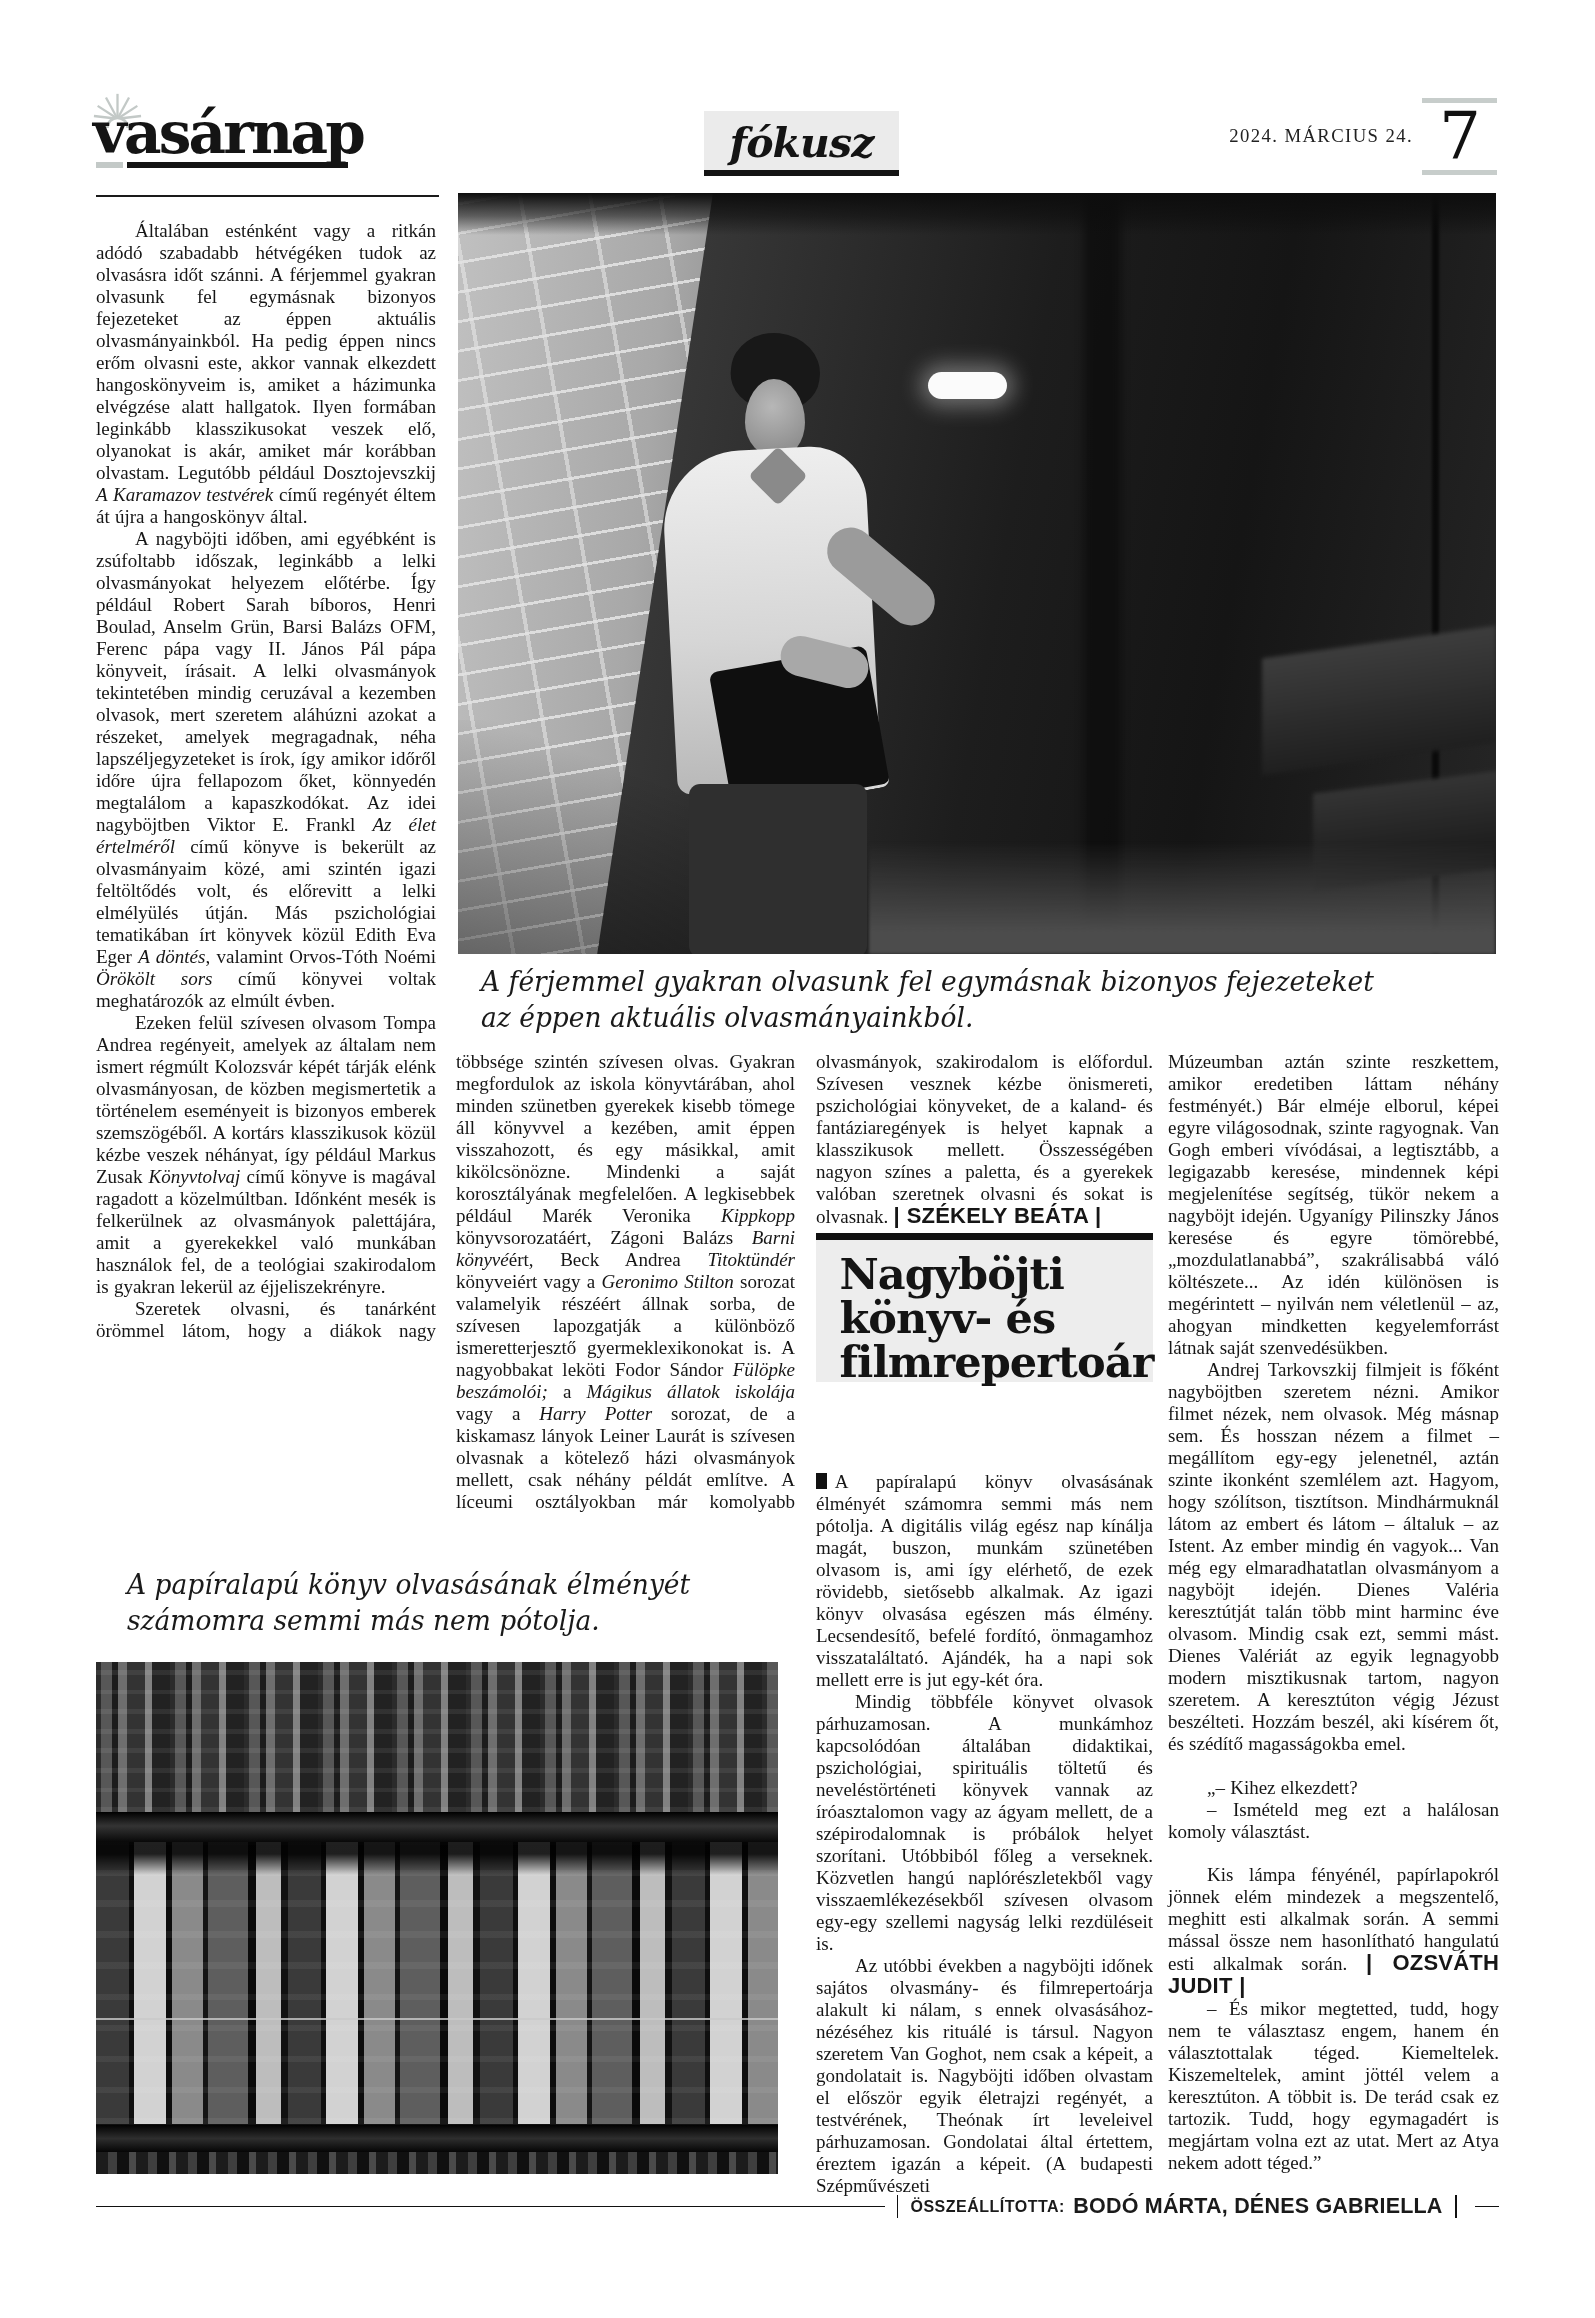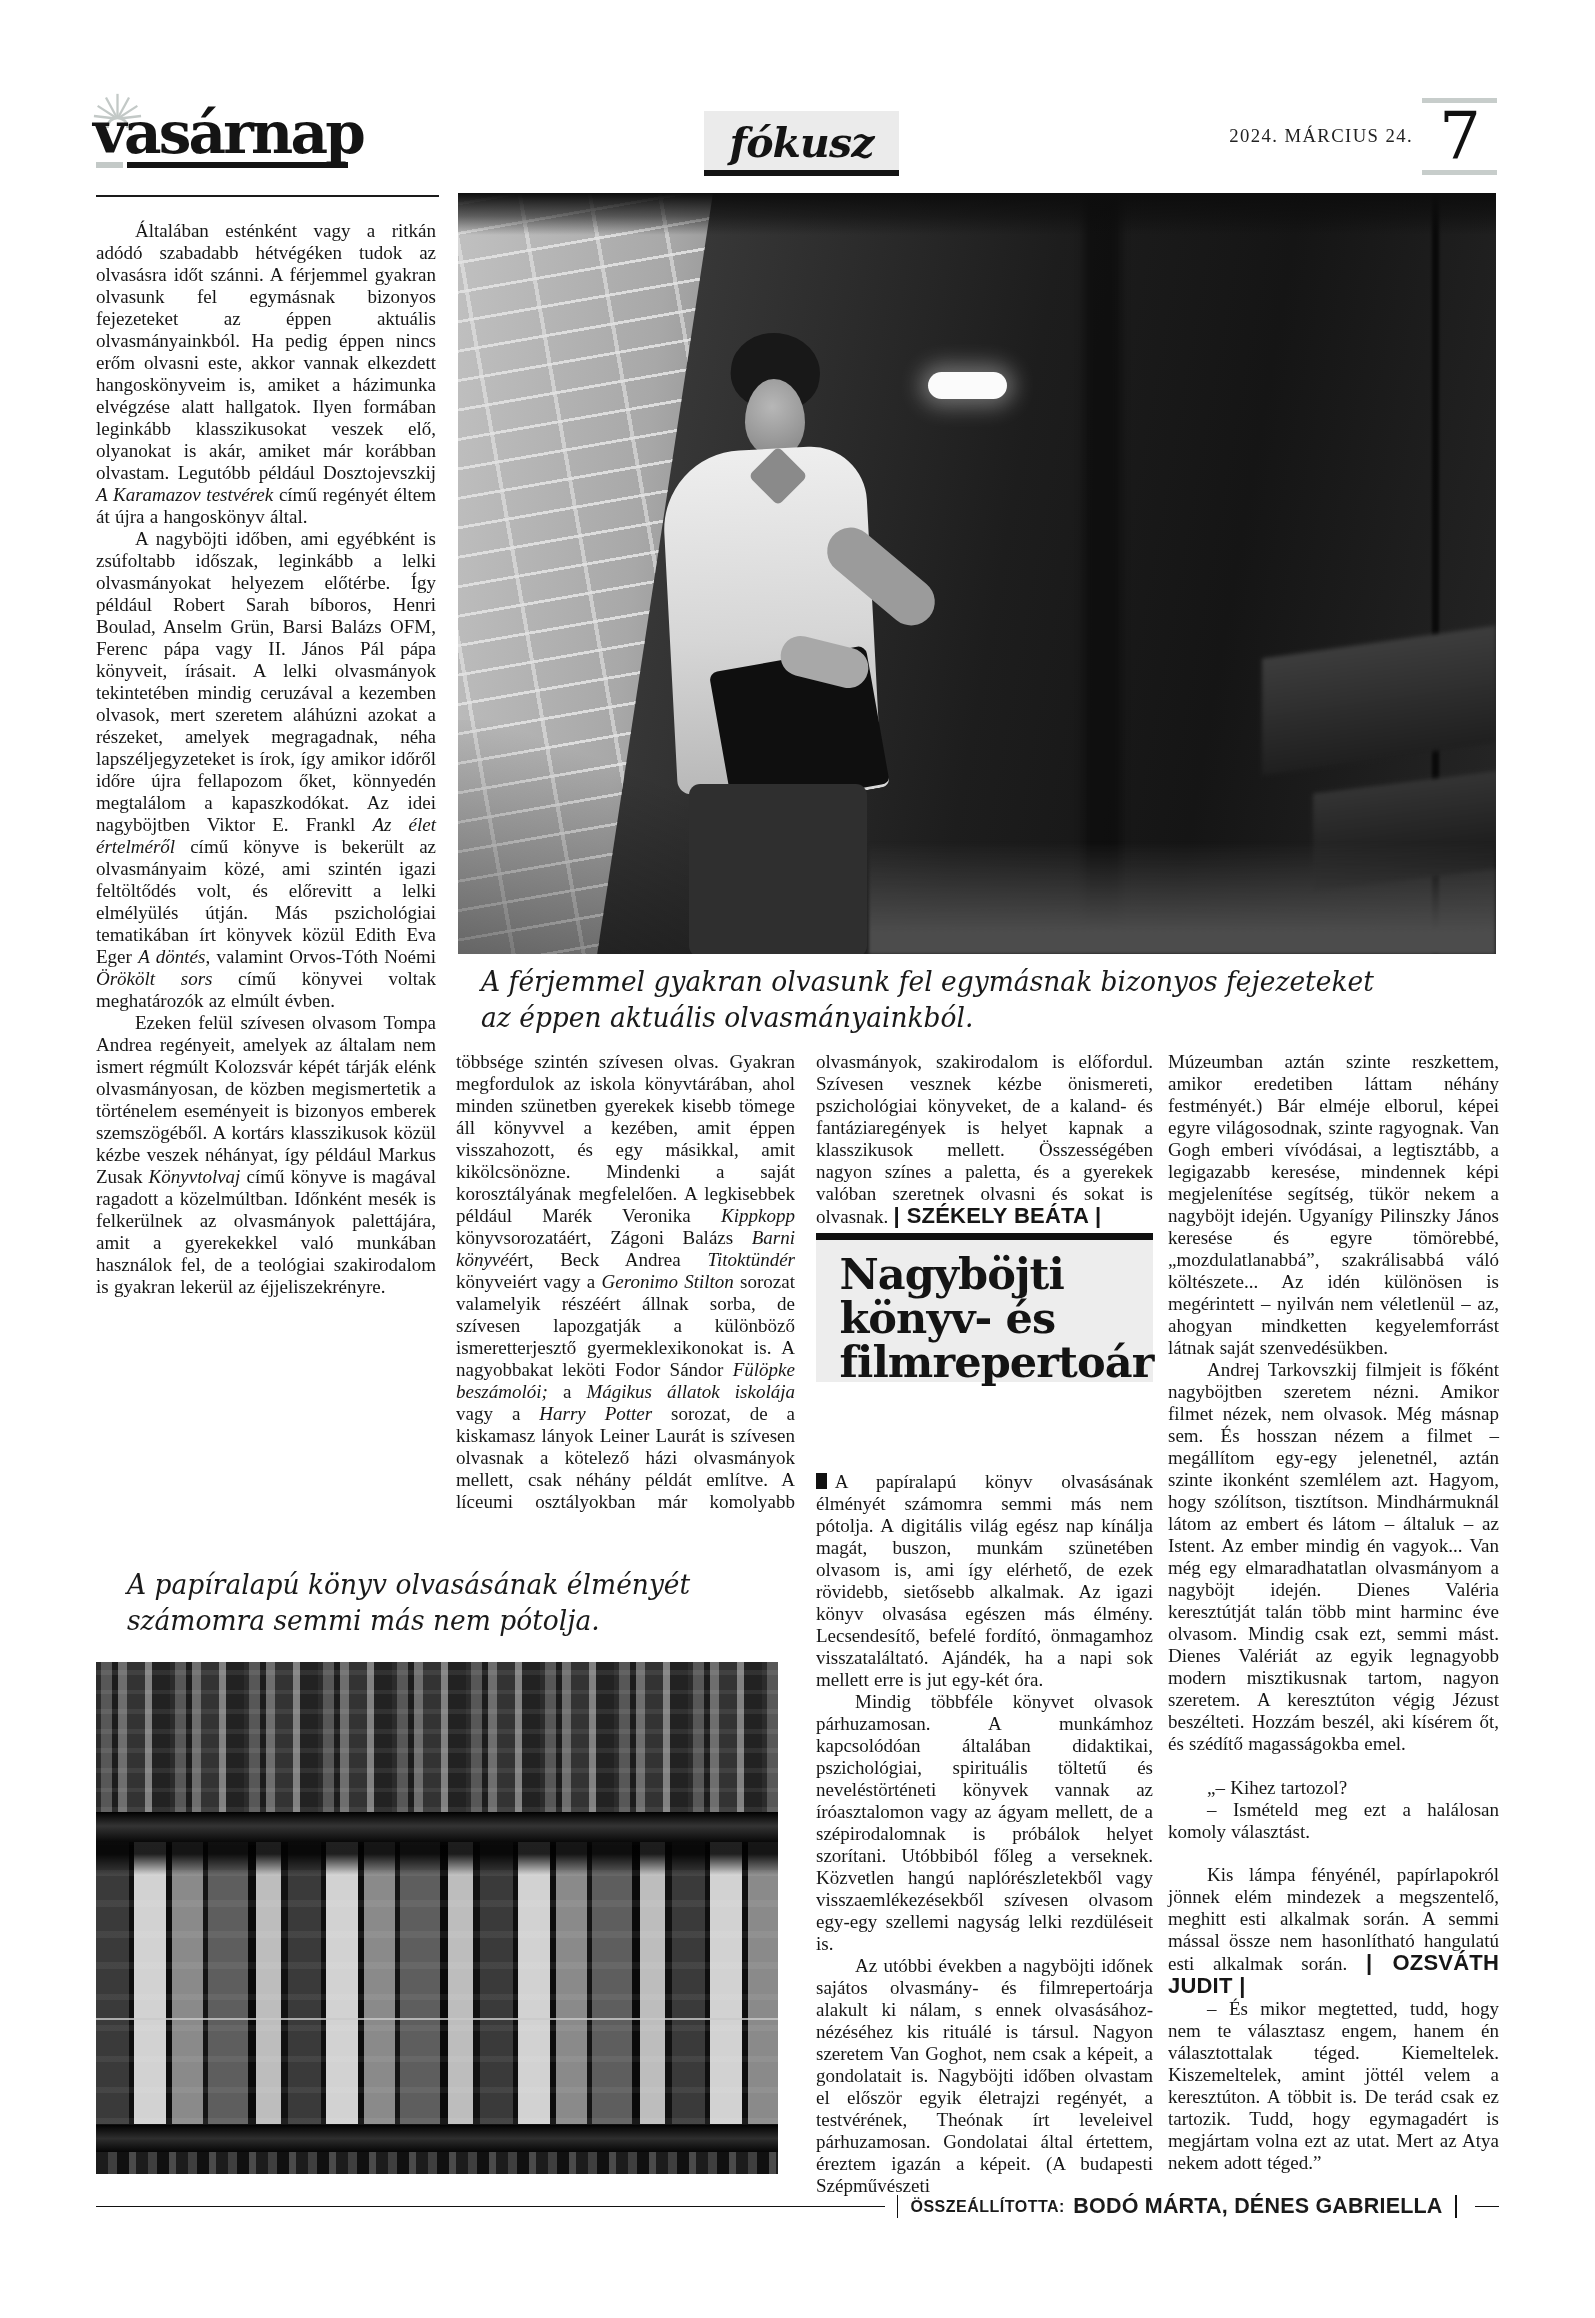--- a/index.html
+++ b/index.html
@@ -211,41 +211,42 @@
 
   <div class="quote quote-main">
       <div>A férjemmel gyakran olvasunk fel egymásnak bizonyos fejezeteket</div>
       <div>az éppen aktuális olvasmányainkból.</div>
     </div>
 
   <div class="col col1">
       <p class="para indent"><span>Általában esténként vagy a ritkán adódó szabadabb hétvégéken tudok az olvasásra időt szánni. A férjemmel gyakran olvasunk fel egymásnak bizonyos fejezeteket az éppen aktuális olvasmányainkból. Ha pedig éppen nincs erőm olvasni este, akkor vannak elkezdett hangoskönyveim is, amiket a házimunka elvégzése alatt hallgatok. Ilyen formában leginkább klasszikusokat veszek elő, olyanokat is akár, amiket már korábban olvastam. Legutóbb például Dosztojevszkij </span><span class="seg-i">A Karamazov testvérek</span><span> című regényét éltem át újra a hangoskönyv által.</span></p>
       <p class="para indent"><span>A nagyböjti időben, ami egyébként is zsúfoltabb időszak, leginkább a lelki olvasmányokat helyezem előtérbe. Így például Robert Sarah bíboros, Henri Boulad, Anselm Grün, Barsi Balázs OFM, Ferenc pápa vagy II. János Pál pápa könyveit, írásait. A lelki olvasmányok tekintetében mindig ceruzával a kezemben olvasok, mert szeretem aláhúzni azokat a részeket, amelyek megragadnak, néha lapszéljegyzeteket is írok, így amikor időről időre újra fellapozom őket, könnyedén megtalálom a kapaszkodókat. Az idei nagyböjtben Viktor E. Frankl </span><span class="seg-i">Az élet értelméről</span><span> című könyve is bekerült az olvasmányaim közé, ami szintén igazi feltöltődés volt, és előrevitt a lelki elmélyülés útján. Más pszichológiai tematikában írt könyvek közül Edith Eva Eger </span><span class="seg-i">A döntés</span><span>, valamint Orvos-Tóth Noémi </span><span class="seg-i">Örökölt sors</span><span> című könyvei voltak meghatározók az elmúlt évben.</span></p>
       <p class="para indent"><span>Ezeken felül szívesen olvasom Tompa Andrea regényeit, amelyek az általam nem ismert régmúlt Kolozsvár képét tárják elénk olvasmányosan, de közben megismertetik a történelem eseményeit is bizonyos emberek szemszögéből. A kortárs klasszikusok közül kézbe veszek néhányat, így például Markus Zusak </span><span class="seg-i">Könyvtolvaj</span><span> című könyve is magával ragadott a közelmúltban. Időnként mesék is felkerülnek az olvasmányok palettájára, amit a gyerekekkel való munkában használok fel, de a teológiai szakirodalom is gyakran lekerül az éjjeliszekrényre.</span></p>
+      <p class="para indent flush"><span>Szeretek olvasni, és tanárként örömmel látom, hogy a diákok nagy</span></p>
     </div>
   <div class="col col2">
       <p class="para flush"><span>többsége szintén szívesen olvas. Gyakran megfordulok az iskola könyvtárában, ahol minden szünetben gyerekek kisebb tömege áll könyvvel a kezében, amit éppen visszahozott, és egy másikkal, amit kikölcsönözne. Mindenki a saját korosztályának megfelelően. A legkisebbek például Marék Veronika </span><span class="seg-i">Kippkopp</span><span> könyvsorozatáért, Zágoni Balázs </span><span class="seg-i">Barni könyvé</span><span>ért, Beck Andrea </span><span class="seg-i">Titoktündér</span><span> könyveiért vagy a </span><span class="seg-i">Geronimo Stilton</span><span> sorozat valamelyik részéért állnak sorba, de szívesen lapozgatják a különböző ismeretterjesztő gyermeklexikonokat is. A nagyobbakat leköti Fodor Sándor </span><span class="seg-i">Fülöpke beszámolói;</span><span> a </span><span class="seg-i">Mágikus állatok iskolája</span><span> vagy a </span><span class="seg-i">Harry Potter</span><span> sorozat, de a kiskamasz lányok Leiner Laurát is szívesen olvasnak a kötelező házi olvasmányok mellett, csak néhány példát említve. A líceumi osztályokban már komolyabb</span></p>
     </div>
   <div class="col col3-top">
       <p class="para"><span>olvasmányok, szakirodalom is előfordul. Szívesen vesznek kézbe önismereti, pszichológiai könyveket, de a kaland- és fantáziaregények is helyet kapnak a klasszikusok mellett. Összességében nagyon színes a paletta, és a gyerekek valóban szeretnek olvasni és sokat is olvasnak. </span><span class="seg-by">| SZÉKELY BEÁTA |</span></p>
     </div>
 
   <div class="headline-box">
     <h2>Nagyböjti könyv- és filmrepertoár</h2>
   </div>
 
   <div class="col col3-bottom">
       <p class="para"><span class="bullet-box"></span><span>A papíralapú könyv olvasásának élményét számomra semmi más nem pótolja. A digitális világ egész nap kínálja magát, buszon, munkám szünetében olvasom is, ami így elérhető, de ezek rövidebb, sietősebb alkalmak. Az igazi könyv olvasása egészen más élmény. Lecsendesítő, befelé fordító, önmagamhoz visszataláltató. Ajándék, ha a napi sok mellett erre is jut egy-két óra.</span></p>
       <p class="para indent"><span>Mindig többféle könyvet olvasok párhuzamosan. A munkámhoz kapcsolódóan általában didaktikai, pszichológiai, spirituális töltetű és neveléstörténeti könyvek vannak az íróasztalomon vagy az ágyam mellett, de a szépirodalomnak is próbálok helyet szorítani. Utóbbiból főleg a verseknek. Közvetlen hangú naplórészletekből vagy visszaemlékezésekből szívesen olvasom egy-egy szellemi nagyság lelki rezdüléseit is.</span></p>
       <p class="para indent flush"><span>Az utóbbi években a nagyböjti időnek sajátos olvasmány- és filmrepertoárja alakult ki nálam, s ennek olvasásához-nézéséhez kis rituálé is társul. Nagyon szeretem Van Goghot, nem csak a képeit, a gondolatait is. Nagyböjti időben olvastam el először egyik életrajzi regényét, a testvérének, Theónak írt leveleivel párhuzamosan. Gondolatai által értettem, éreztem igazán a képeit. (A budapesti Szépművészeti</span></p>
     </div>
   <div class="col col4">
       <p class="para"><span>Múzeumban aztán szinte reszkettem, amikor eredetiben láttam néhány festményét.) Bár elméje elborul, képei egyre világosodnak, szinte ragyognak. Van Gogh emberi vívódásai, a legtisztább, a legigazabb keresése, mindennek képi megjelenítése segítség, tükör nekem a nagyböjt idején. Ugyanígy Pilinszky János keresése és egyre tömörebbé, „mozdulatlanabbá”, szakrálisabbá váló költészete... Az idén különösen is megérintett – nyilván nem véletlenül – az, ahogyan mindketten kegyelemforrást látnak saját szenvedésükben.</span></p>
       <p class="para indent"><span>Andrej Tarkovszkij filmjeit is főként nagyböjtben szeretem nézni. Amikor filmet nézek, nem olvasok. Még másnap sem. És hosszan nézem a filmet – megállítom egy-egy jelenetnél, aztán szinte ikonként szemlélem azt. Hagyom, hogy szólítson, tisztítson. Mindhármuknál látom az embert és látom – általuk – az Istent. Az ember mindig én vagyok... Van még egy elmaradhatatlan olvasmányom a nagyböjt idején. Dienes Valéria keresztútját talán több mint harminc éve olvasom. Mindig csak ezt, semmi mást. Dienes Valériát az egyik legnagyobb modern misztikusnak tartom, nagyon szeretem. A keresztúton végig Jézust beszélteti. Hozzám beszél, aki kísérem őt, és szédítő magasságokba emel.</span></p>
-      <p class="para indent gap"><span>„– Kihez tartozol?</span></p>
+      <p class="para indent gap"><span>„– Kihez elkezdett?</span></p>
       <p class="para indent"><span>– Ismételd meg ezt a halálosan komoly választást.</span></p>
       <p class="para indent gap"><span>Kis lámpa fényénél, papírlapokról jönnek elém mindezek a megszentelő, meghitt esti alkalmak során. A semmi mással össze nem hasonlítható hangulatú esti alkalmak során. </span><span class="seg-by">| OZSVÁTH JUDIT |</span></p>
       <p class="para indent"><span>– És mikor megtetted, tudd, hogy nem te választasz engem, hanem én választottalak téged. Kiemeltelek. Kiszemeltelek, amint jöttél velem a keresztúton. A többit is. De terád csak ez tartozik. Tudd, hogy egymagadért is megjártam volna ezt az utat. Mert az Atya nekem adott téged.”</span></p>
     </div>
 
   <div class="quote quote-second">
       <div>A papíralapú könyv olvasásának élményét</div>
       <div>számomra semmi más nem pótolja.</div>
     </div>
 

